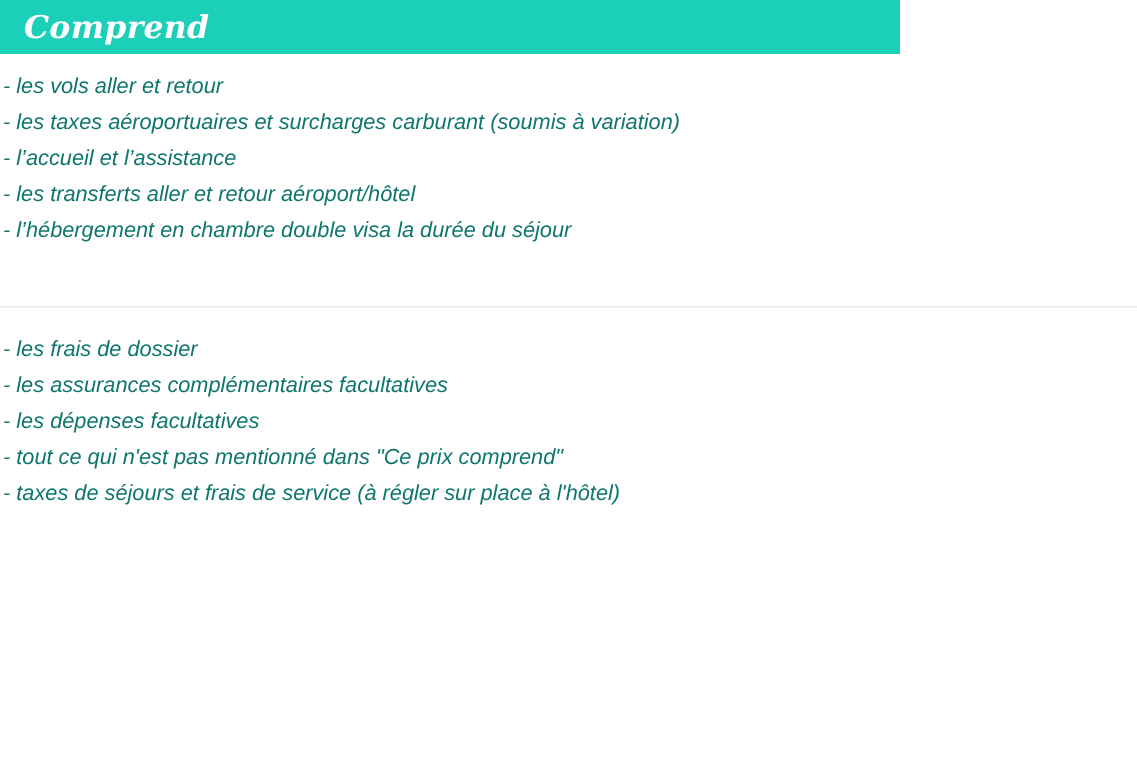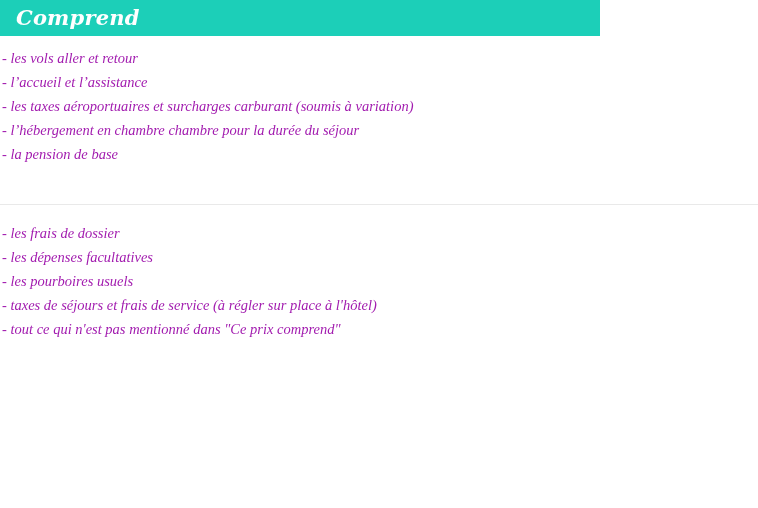--- a/index.html
+++ b/index.html
@@ -35,24 +35,24 @@
     padding-left: 16px;
     box-sizing: border-box;
     letter-spacing: 0.2px;
     white-space: nowrap;
     overflow: hidden;
   }
   .section-body {
     padding: 10px 0 0 0;
   }
   .item {
-    font-family: Liberation Serif, serif;
+    font-family: Liberation Sans, sans-serif;
     font-style: italic;
     font-size: 14.5px;
-    color: #a21caf;
+    color: #0f766e;
     line-height: 24px;
     padding-left: 2px;
     white-space: nowrap;
     overflow: hidden;
   }
   .spacer-included {
     height: 38px;
   }
   .divider-gap {
     height: 6px;
@@ -67,34 +67,34 @@
 </style>
 </head>
 <body>
 
 <div class="page">
 
   <div class="section">
     <div class="section-header">Comprend</div>
     <div class="section-body">
       <div class="item">- les vols aller et retour</div>
+      <div class="item">- les taxes aéroportuaires et surcharges carburant (soumis à variation)</div>
       <div class="item">- l’accueil et l’assistance</div>
-      <div class="item">- les taxes aéroportuaires et surcharges carburant (soumis à variation)</div>
-      <div class="item">- l’hébergement en chambre chambre pour la durée du séjour</div>
-      <div class="item">- la pension de base</div>
+      <div class="item">- les transferts aller et retour aéroport/hôtel</div>
+      <div class="item">- l’hébergement en chambre double visa la durée du séjour</div>
     </div>
   </div>
 
   <div class="spacer-included"></div>
   <div class="sep-line"></div>
   <div class="divider-gap"></div>
 
   <div class="section">
     <div class="section-body section-two-body">
       <div class="item">- les frais de dossier</div>
+      <div class="item">- les assurances complémentaires facultatives</div>
       <div class="item">- les dépenses facultatives</div>
-      <div class="item">- les pourboires usuels</div>
+      <div class="item">- tout ce qui n'est pas mentionné dans "Ce prix comprend"</div>
       <div class="item">- taxes de séjours et frais de service (à régler sur place à l'hôtel)</div>
-      <div class="item">- tout ce qui n'est pas mentionné dans "Ce prix comprend"</div>
     </div>
   </div>
 
 </div>
 
 </body></html>

